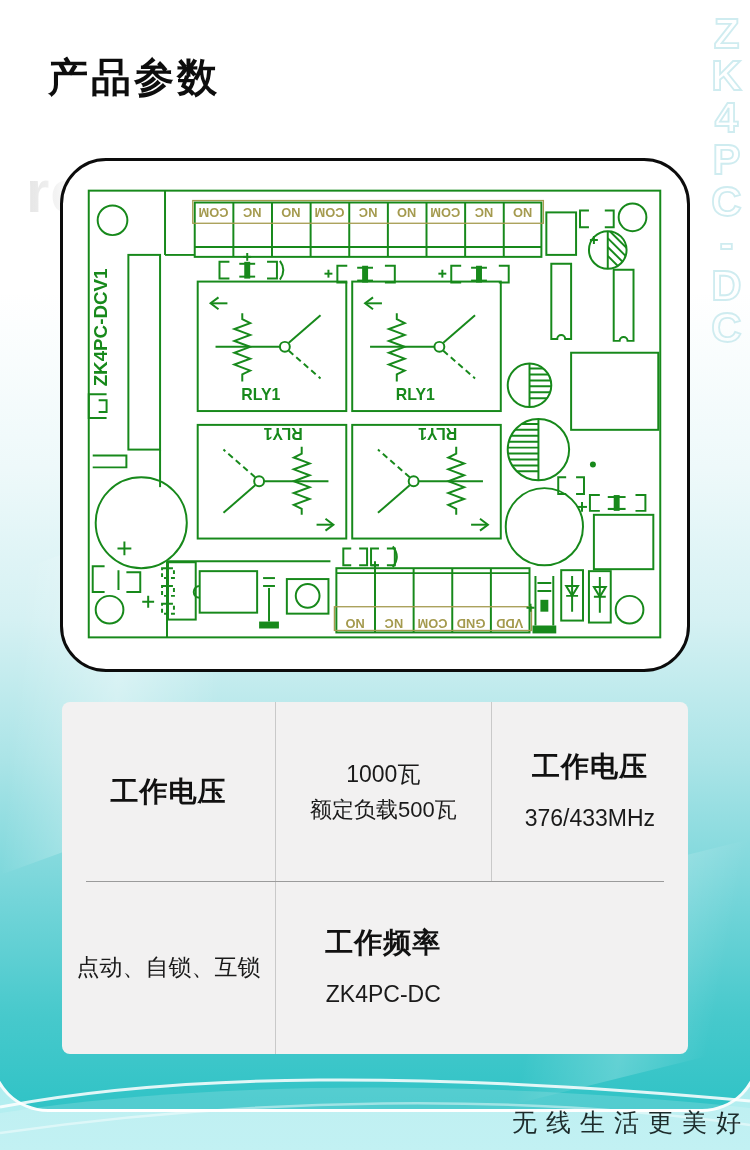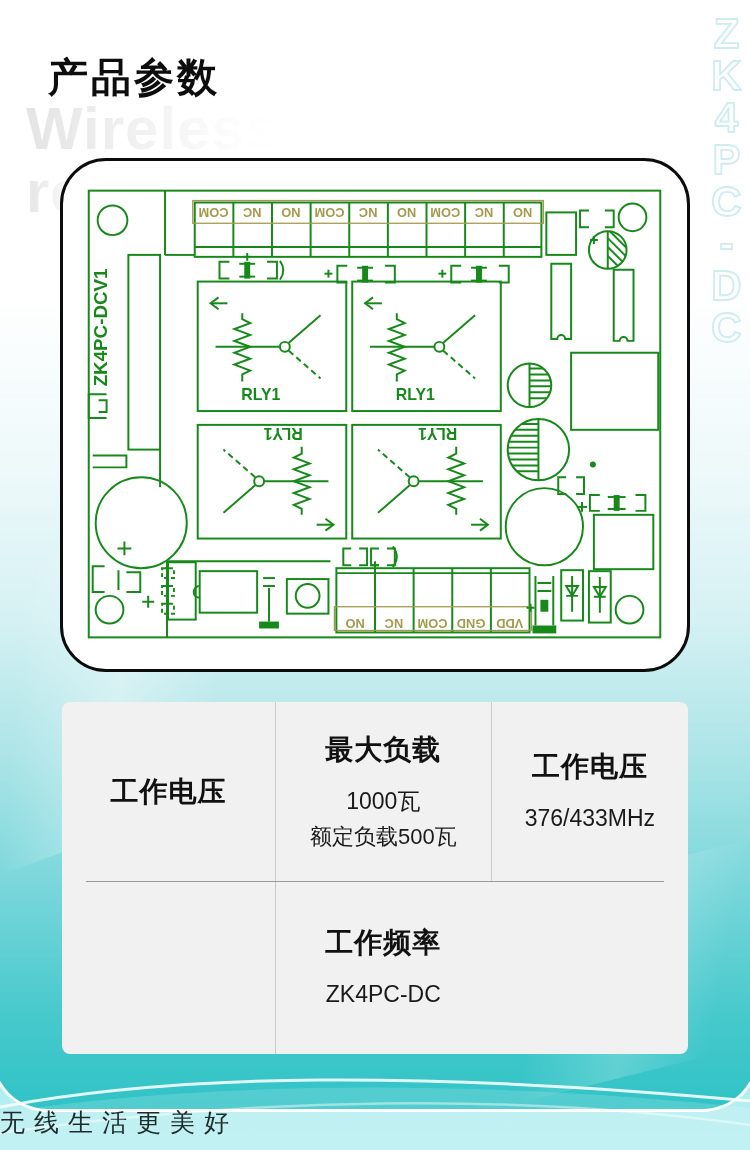--- a/index.html
+++ b/index.html
@@ -50,36 +50,35 @@
                grid-template-columns:34% 34.5% 31.5%; grid-template-rows:179px 173px; }
   .spec-cell { display:flex; flex-direction:column; align-items:center; justify-content:center;
                gap:16px; padding:10px 4px; }
   .spec-cell.bl { border-left:1px solid #c9c9c9; }
   .spec-label { font-size:28px; font-weight:700; color:#111; letter-spacing:1px; }
   .spec-value { font-size:23px; color:#1a1a1a; text-align:center; line-height:1.45; }
   .spec-value2 { font-size:22px; color:#1a1a1a; text-align:center; margin-top:-12px; }
   .spec-value2:empty { display:none; }
   .h-divider { position:absolute; left:24px; right:24px; top:179px; height:1px; background:#9b9b9b; }
 
-  .slogan { position:absolute; left:0; top:1106px; width:750px; z-index:3; text-align:left;
+  .slogan { position:absolute; left:0; top:1106px; width:750px; z-index:3; text-align:right;
             font-size:25px; color:#1d2c2c; letter-spacing:9px; }
 
   .waves { position:absolute; left:0; bottom:0; width:750px; height:95px; z-index:2; }
 </style>
 </head>
 <body>
 
 <div class="page">
 
   <div class="panel">
     <div class="streak1"></div>
     <div class="streak2"></div>
   </div>
 
-  <div class="watermark wm1">Wireless</div>
   <div class="watermark wm2">re</div>
 
   <h1 class="page-title">产品参数</h1>
 
   <div class="side-model">ZK4PC-DC</div>
 
   <div class="pcb-card">
     <svg viewBox="0 0 630 514" preserveAspectRatio="none">
       <defs>
         <clipPath id="hc1">
@@ -325,30 +324,30 @@
     </svg>
   </div>
 
   <div class="spec-card">
     <div class="spec-grid">
       <div class="spec-cell">
         <div class="spec-label">工作电压</div>
 
       </div>
       <div class="spec-cell bl">
-        <div class="spec-label">最大负载</div>
         <div class="spec-value">1000瓦</div>
         <div class="spec-value2">额定负载500瓦</div>
       </div>
       <div class="spec-cell bl">
         <div class="spec-label">工作电压</div>
         <div class="spec-value">376/433MHz</div>
 
       </div>
       <div class="spec-cell">
+        <div class="spec-value">点动、自锁、互锁</div>
 
       </div>
       <div class="spec-cell bl">
         <div class="spec-label">工作频率</div>
         <div class="spec-value">ZK4PC-DC</div>
 
       </div>
     </div>
     <div class="h-divider"></div>
   </div>

